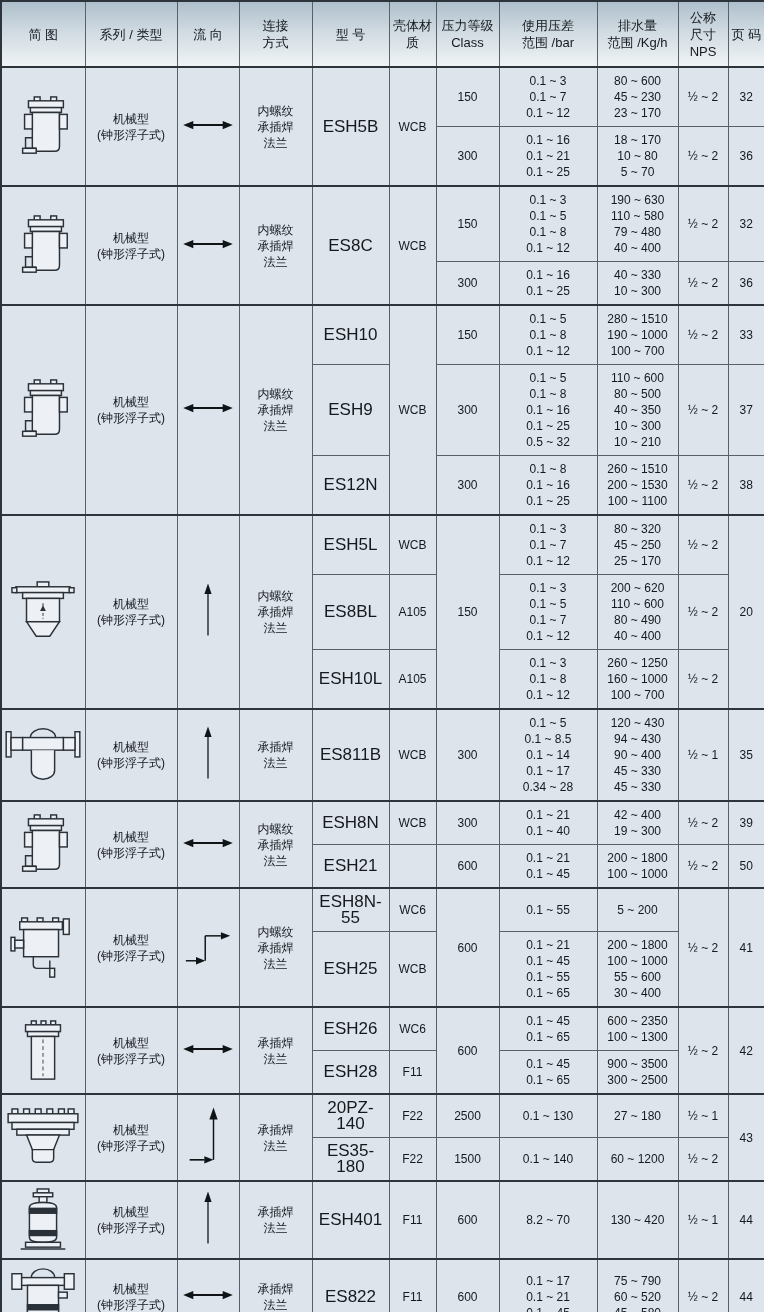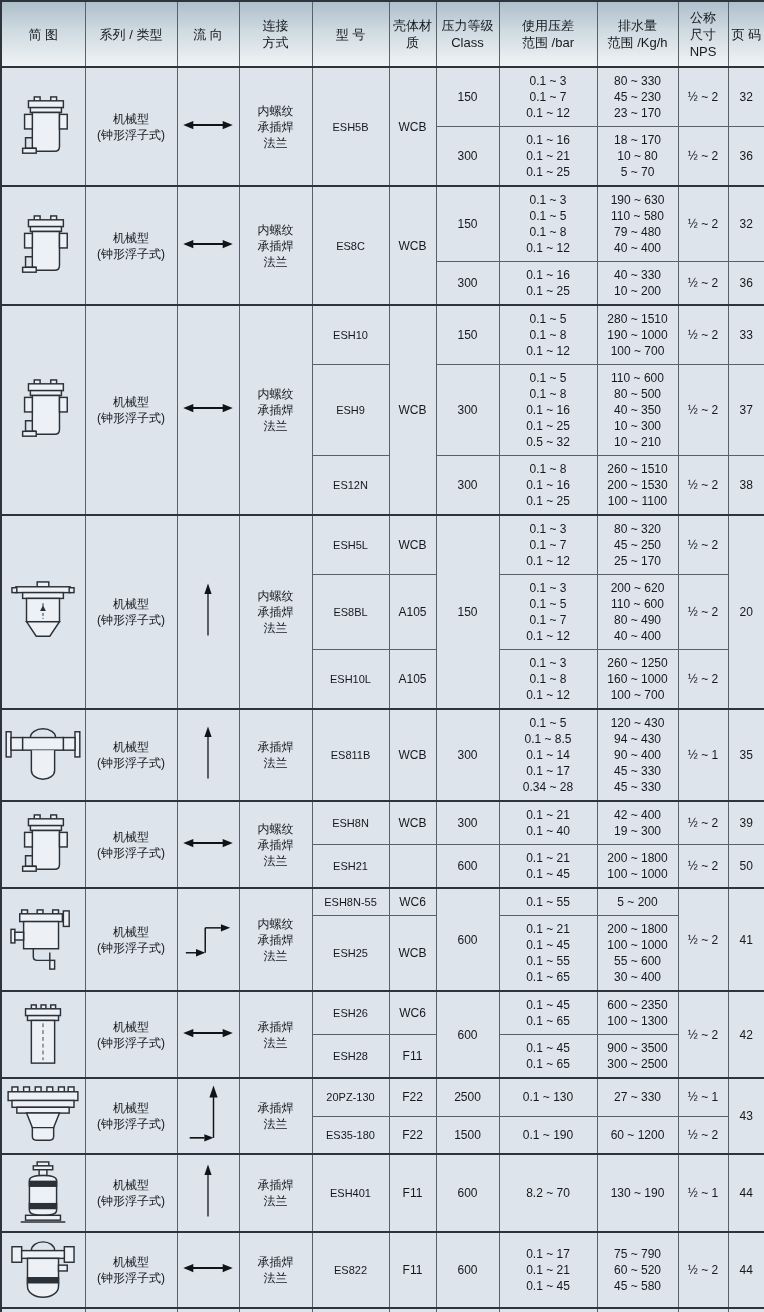--- a/index.html
+++ b/index.html
@@ -20,21 +20,21 @@
     border:1px solid #596069;text-align:center;vertical-align:middle;
     white-space:pre-line;overflow:hidden;
   }
   thead th{
     background:linear-gradient(180deg,#aebfcb 0%,#cfdae1 45%,#eff3f5 100%);
     font-size:13px;font-weight:normal;line-height:17px;padding:4px 1px;
     height:56px;border-bottom:2px solid #2e343b;
   }
   tbody td{font-size:12px;line-height:16px;padding:5px 1px;background:#dde4ec;}
   tbody tr.group-start td{border-top:2px solid #2e343b;}
-  td.model-cell{font-size:11px;}
+  td.model-cell{font-size:17px;}
   td.diagram-cell svg{display:block;margin:0 auto;}
   .sym{stroke:#2b3138;fill:#edf1f5;stroke-width:1.5;}
   .arrow-stroke{stroke:#101417;fill:none;}
   .arrow-fill{fill:#101417;stroke:none;}
   .hidden-defs{position:absolute;width:0;height:0;overflow:hidden;}
 </style>
 </head>
 <body>
 
 <svg class="hidden-defs" xmlns="http://www.w3.org/2000/svg" aria-hidden="true">
@@ -227,21 +227,21 @@
             </svg></td>
           <td rowspan="2">内螺纹
 承插焊
 法兰</td>
           <td rowspan="2" class="model-cell">ESH5B</td>
           <td rowspan="2">WCB</td>
           <td>150</td>
           <td>0.1 ~ 3
 0.1 ~ 7
 0.1 ~ 12</td>
-          <td>80 ~ 330
+          <td>80 ~ 600
 45 ~ 230
 23 ~ 170</td>
           <td>½ ~ 2</td>
           <td>32</td>
         </tr>
         <tr>
           <td>300</td>
           <td>0.1 ~ 16
 0.1 ~ 21
 0.1 ~ 25</td>
@@ -275,21 +275,21 @@
 79 ~ 480
 40 ~ 400</td>
           <td>½ ~ 2</td>
           <td>32</td>
         </tr>
         <tr>
           <td>300</td>
           <td>0.1 ~ 16
 0.1 ~ 25</td>
           <td>40 ~ 330
-10 ~ 200</td>
+10 ~ 300</td>
           <td>½ ~ 2</td>
           <td>36</td>
         </tr>
         <tr class="group-start">
           <td rowspan="3" class="diagram-cell"><svg width="70" height="64">
               <use href="#sym-bell-float-trap-side-view" xlink:href="#sym-bell-float-trap-side-view"></use>
             </svg></td>
           <td rowspan="3">机械型
 (钟形浮子式)</td>
           <td rowspan="3"><svg width="52" height="22">
@@ -511,52 +511,52 @@
           <td rowspan="2" class="diagram-cell"><svg width="78" height="62">
               <use href="#sym-multi-bolt-high-pressure-trap" xlink:href="#sym-multi-bolt-high-pressure-trap"></use>
             </svg></td>
           <td rowspan="2">机械型
 (钟形浮子式)</td>
           <td rowspan="2"><svg width="44" height="60">
               <use href="#sym-arrow-up-after-horizontal" xlink:href="#sym-arrow-up-after-horizontal"></use>
             </svg></td>
           <td rowspan="2">承插焊
 法兰</td>
-          <td class="model-cell">20PZ-130</td>
+          <td class="model-cell">20PZ-140</td>
           <td>F22</td>
           <td>2500</td>
           <td>0.1 ~ 130</td>
-          <td>27 ~ 330</td>
+          <td>27 ~ 180</td>
           <td>½ ~ 1</td>
           <td rowspan="2">43</td>
         </tr>
         <tr>
           <td class="model-cell">ES35-180</td>
           <td>F22</td>
           <td>1500</td>
-          <td>0.1 ~ 190</td>
+          <td>0.1 ~ 140</td>
           <td>60 ~ 1200</td>
           <td>½ ~ 2</td>
         </tr>
         <tr class="group-start">
           <td class="diagram-cell"><svg width="70" height="64">
               <use href="#sym-banded-vessel-trap" xlink:href="#sym-banded-vessel-trap"></use>
             </svg></td>
           <td>机械型
 (钟形浮子式)</td>
           <td><svg width="16" height="62">
               <use href="#sym-arrow-upward" xlink:href="#sym-arrow-upward"></use>
             </svg></td>
           <td>承插焊
 法兰</td>
           <td class="model-cell">ESH401</td>
           <td>F11</td>
           <td>600</td>
           <td>8.2 ~ 70</td>
-          <td>130 ~ 190</td>
+          <td>130 ~ 420</td>
           <td>½ ~ 1</td>
           <td>44</td>
         </tr>
         <tr class="group-start">
           <td class="diagram-cell"><svg width="70" height="64">
               <use href="#sym-lugged-vessel-trap" xlink:href="#sym-lugged-vessel-trap"></use>
             </svg></td>
           <td>机械型
 (钟形浮子式)</td>
           <td><svg width="52" height="22">

